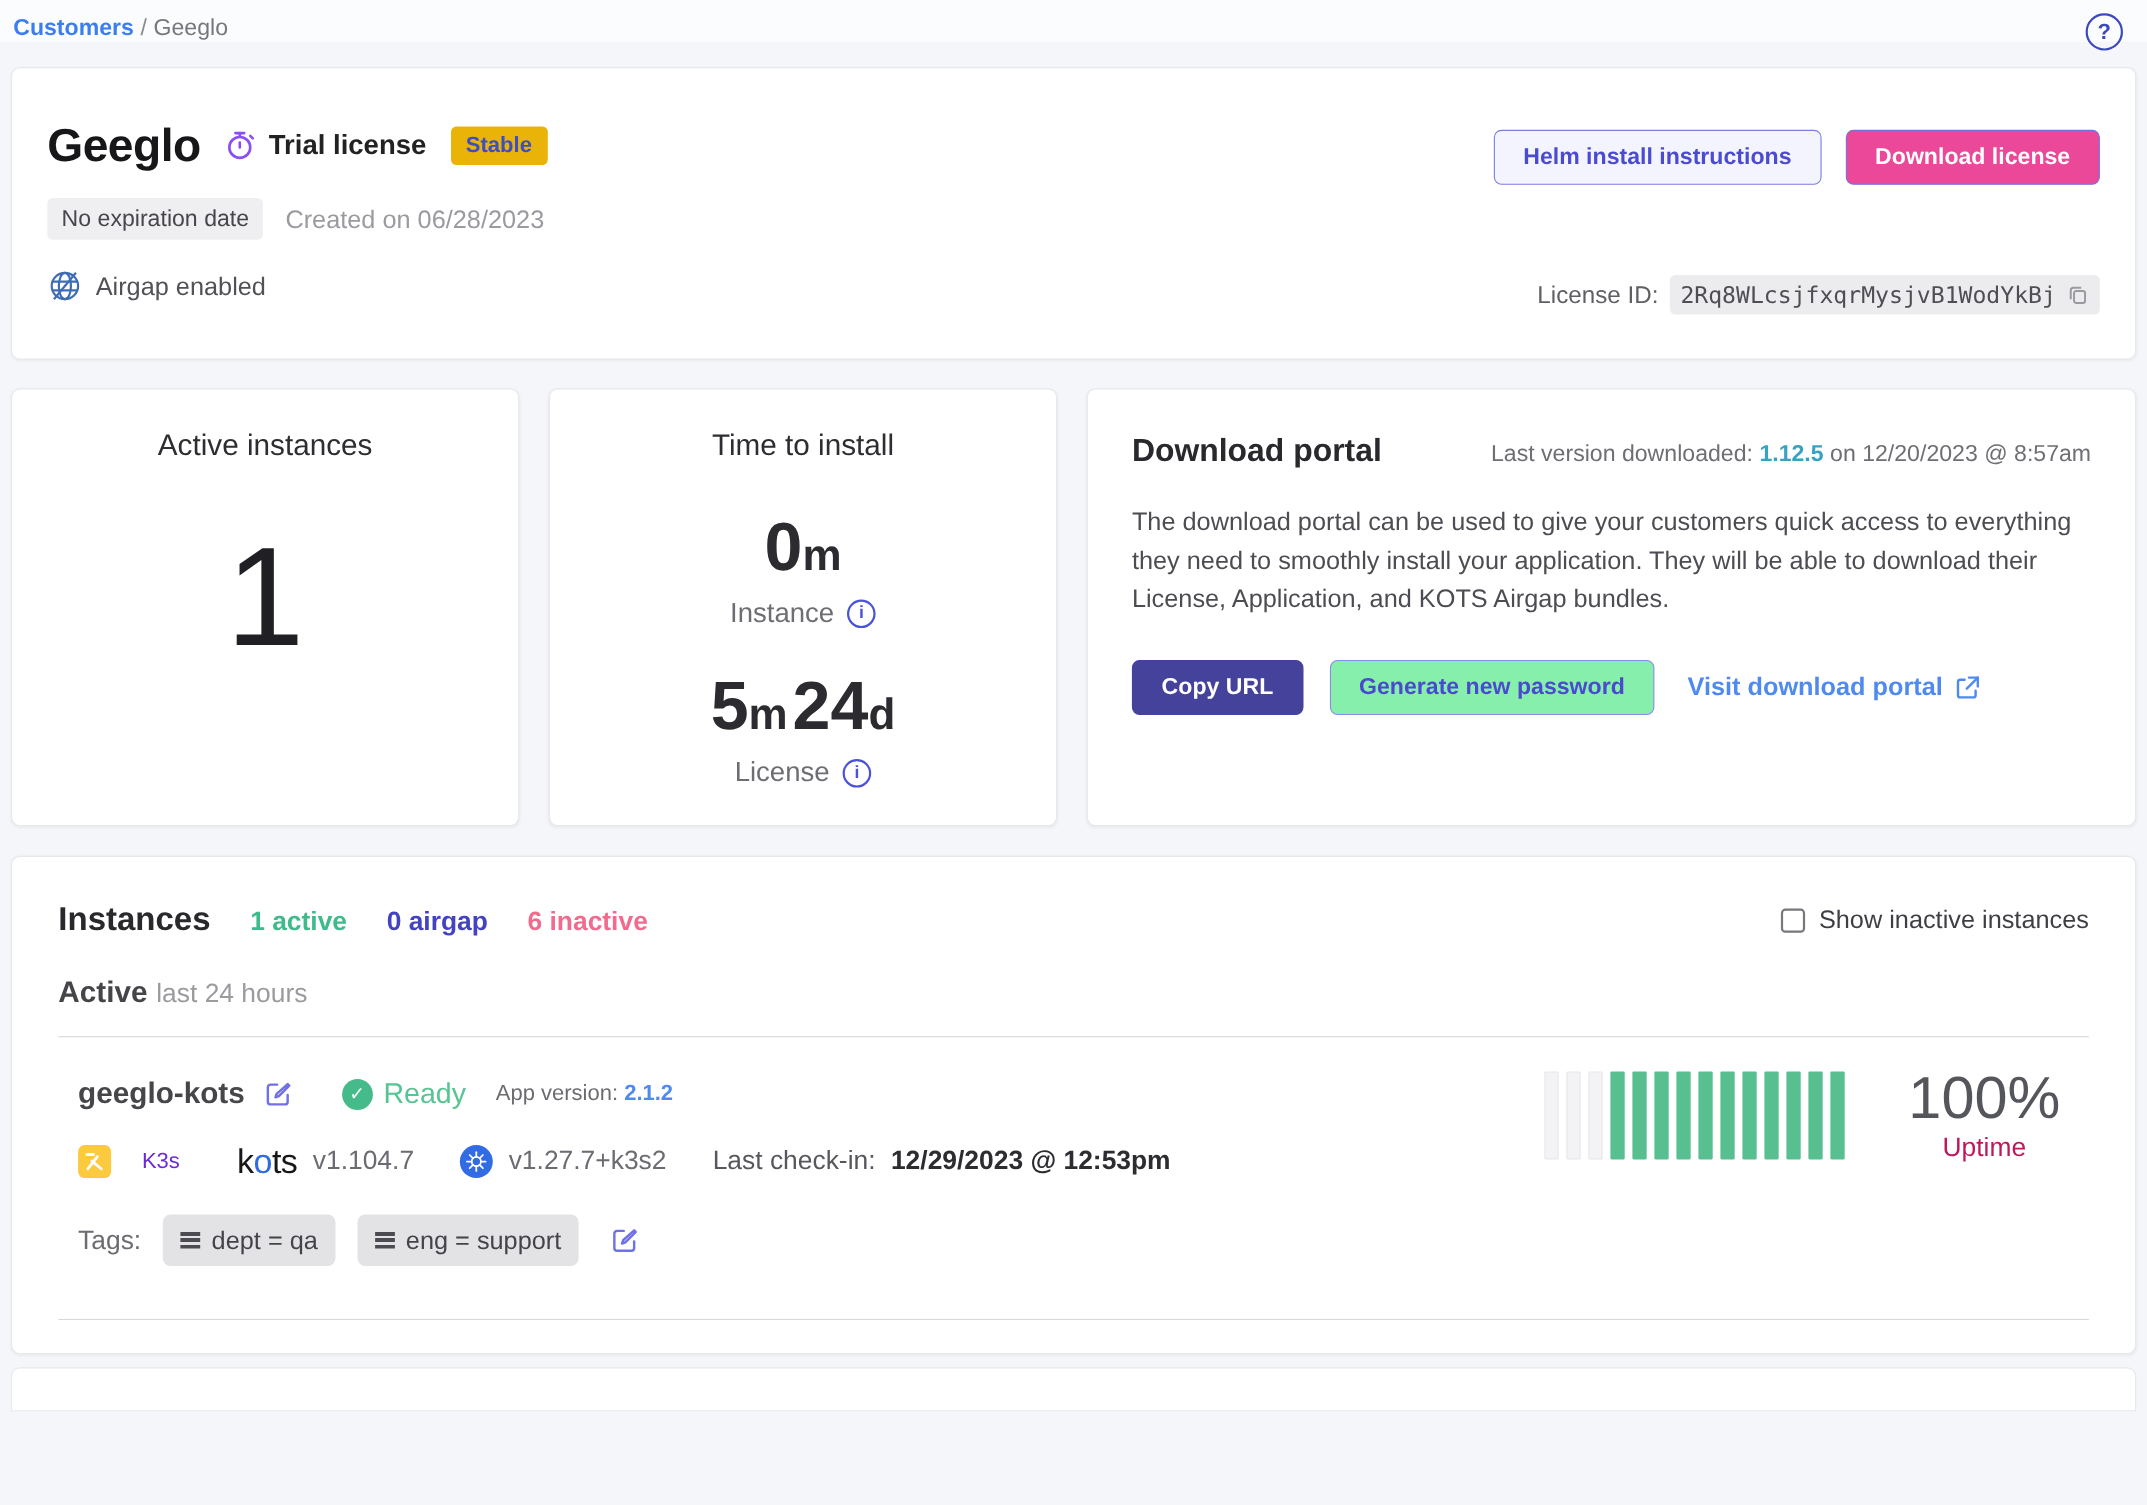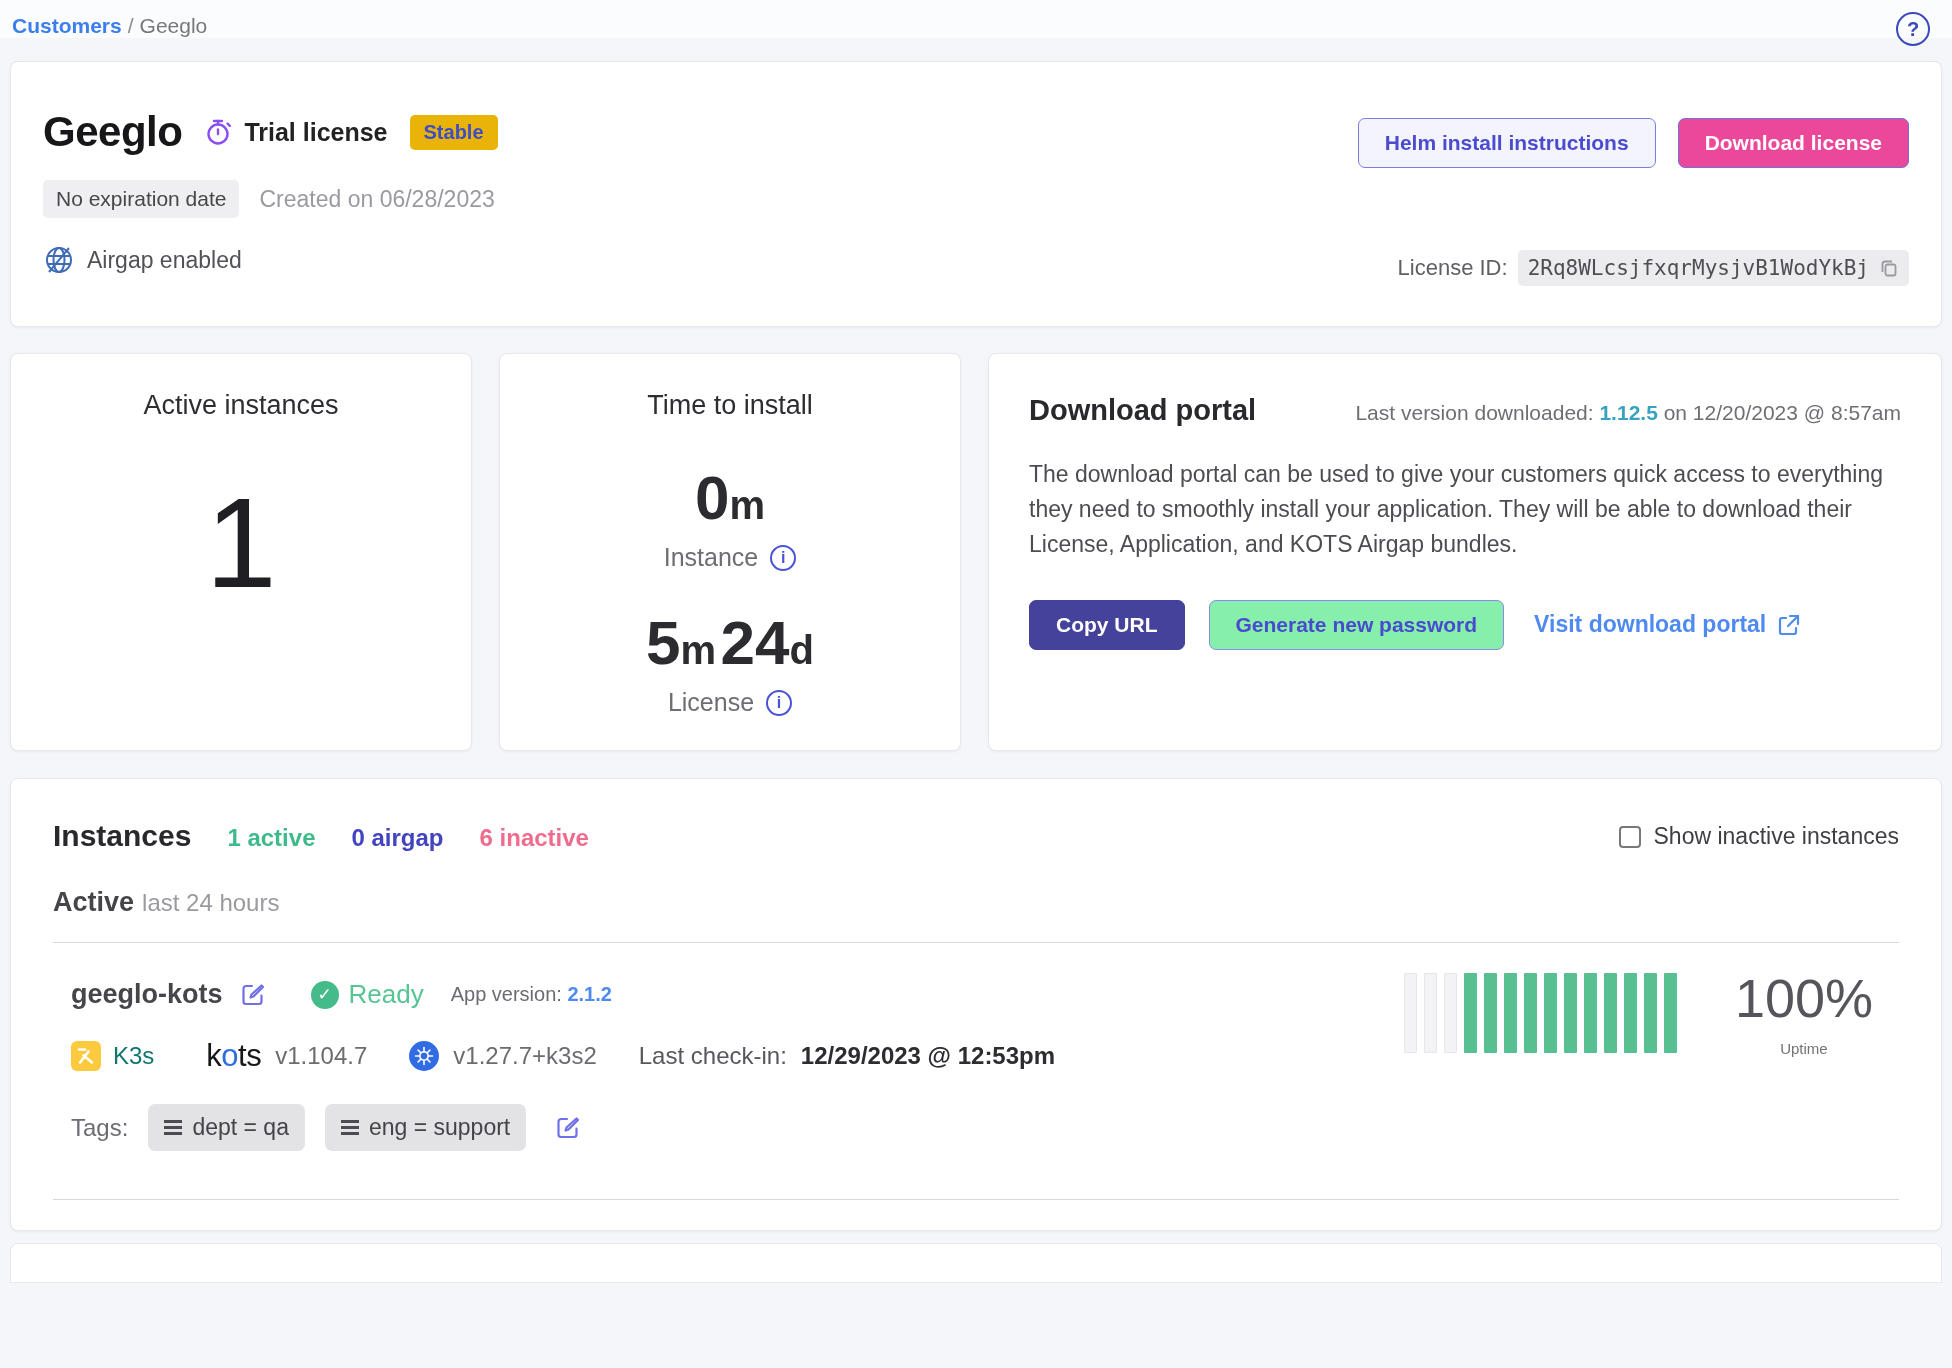--- a/index.html
+++ b/index.html
@@ -93,21 +93,21 @@
   .inst-body { padding:36px 0 0 18px; position:relative; }
   .irow { display:flex; align-items:center; }
   .iname { font-size:27px; font-weight:700; color:#46464a; }
   .ready { display:flex; align-items:center; gap:10px; margin-left:44px; font-size:26px; color:#57c493; }
   .check-circle { width:28px; height:28px; border-radius:50%; background:#45bb8a; color:#fff; font-size:17px;
     display:flex; align-items:center; justify-content:center; font-weight:700; }
   .appver { margin-left:27px; font-size:20px; color:#6b6b71; }
   .link-appver { color:#4f8af0; font-weight:600; cursor:pointer; }
   .vrow { margin-top:28px; display:flex; align-items:center; }
   .k3s-box { width:30px; height:30px; background:#fcca3f; border-radius:6px; display:flex; align-items:center; justify-content:center; }
-  .dist-name { font-size:24px; color:#0f766e; margin-left:12px; }
+  .dist-name { font-size:20px; color:#6d28d9; margin-left:28px; }
   .kots-mark { font-size:31px; font-weight:400; color:#17171a; margin-left:52px; letter-spacing:-.5px; }
   .kots-o { color:#2f6cdf; }
   .ver { font-size:24px; color:#6b6b71; margin-left:14px; }
   .k8s-box { width:30px; height:30px; background:#326ce5; border-radius:50%; margin-left:42px;
     display:flex; align-items:center; justify-content:center; }
   .checkin-label { font-size:24px; color:#57575d; margin-left:42px; }
   .checkin-val { font-size:24px; font-weight:700; color:#2c2c31; margin-left:14px; }
   .trow { margin-top:30px; display:flex; align-items:center; }
   .tags-label { font-size:24px; color:#6b6b71; }
   .tag-pill { display:flex; align-items:center; gap:10px; background:#e3e3e6; border-radius:7px;
@@ -115,21 +115,21 @@
   .tag-pill:first-of-type { margin-left:26px; }
   .bars-icon { width:18px; height:15px;
     background:repeating-linear-gradient(to bottom,#4b4b51 0 3.4px,transparent 3.4px 5.9px); }
   .edit-icon { margin-left:16px; cursor:pointer; display:inline-flex; }
   .uptime-wrap { position:absolute; top:26px; right:26px; display:flex; align-items:center; gap:58px; }
   .ubars { display:flex; gap:7px; align-items:flex-end; }
   .ubar { width:13px; height:80px; border-radius:1px; }
   .ubar.off { background:#f3f3f5; border:1px solid #e7e7ea; }
   .ubar.on { background:#58bf90; }
   .uptime-num { font-size:54px; color:#55555c; text-align:center; line-height:1.1; }
-  .uptime-lbl { font-size:15px; color:#737373; text-align:center; margin-top:12px; }
+  .uptime-lbl { font-size:24px; color:#be185d; text-align:center; margin-top:2px; }
   .bottom-divider { position:absolute; left:42px; right:42px; bottom:30px; height:1px; background:#d9d9dc; }
 
   .next-card-sliver { margin-top:12px; height:40px; background:#fff; border:1px solid #e7e8ec;
     border-radius:8px 8px 0 0; }
   svg { display:block; }
 </style>
 </head>
 <body>
 
 <div class="topbar">

